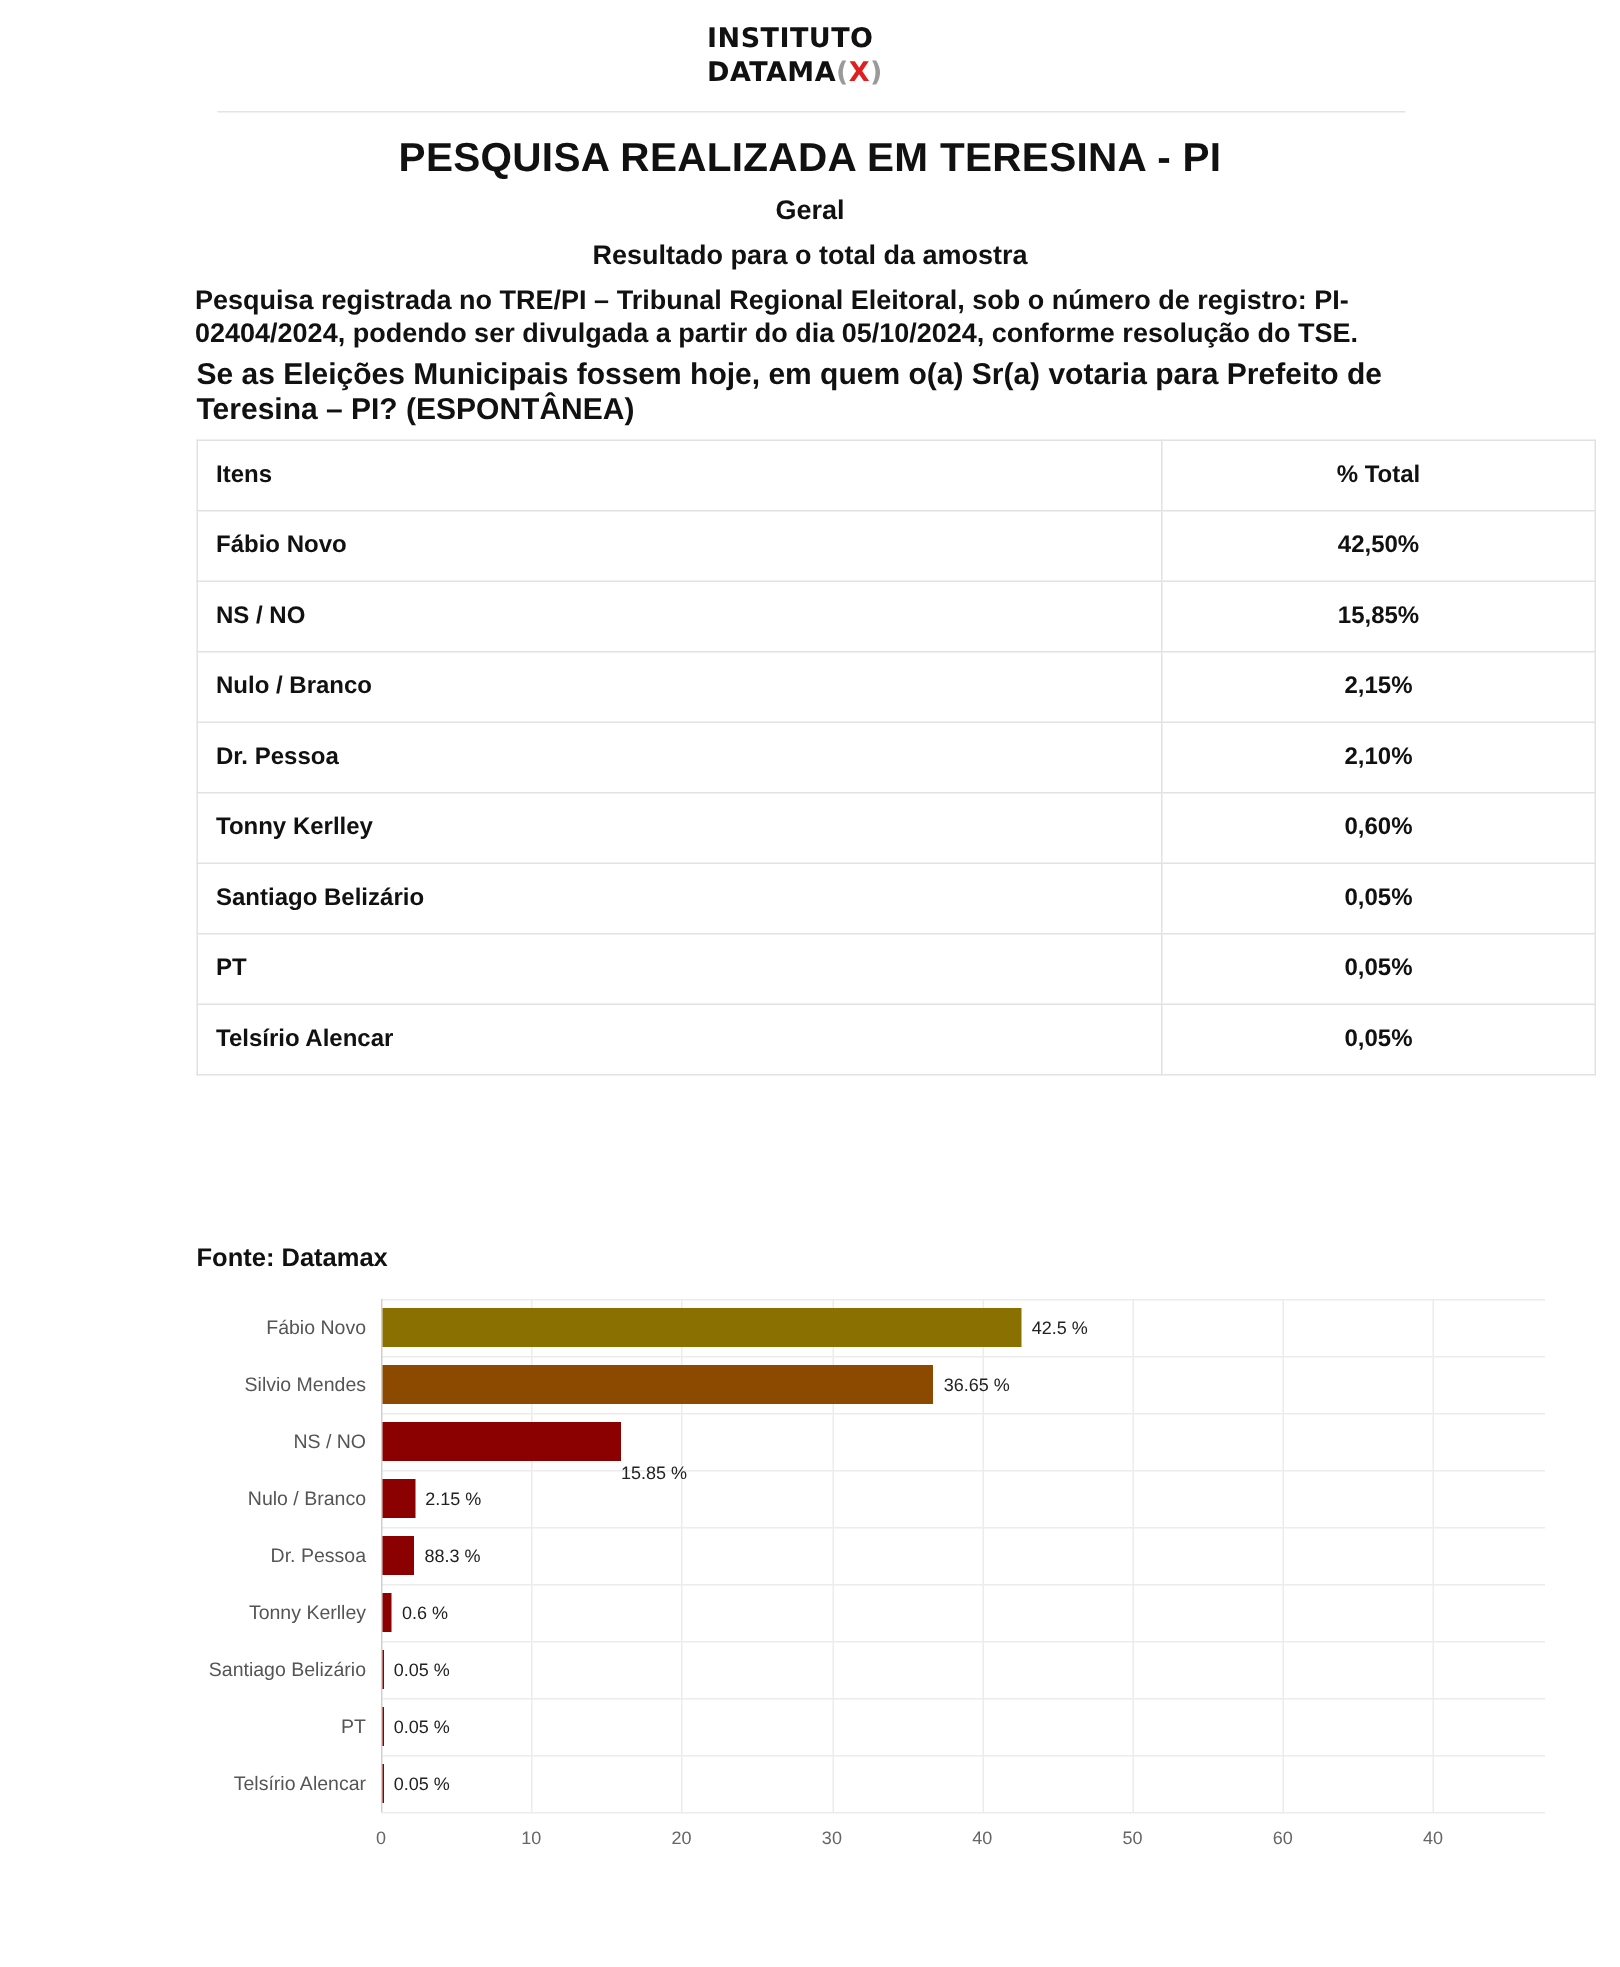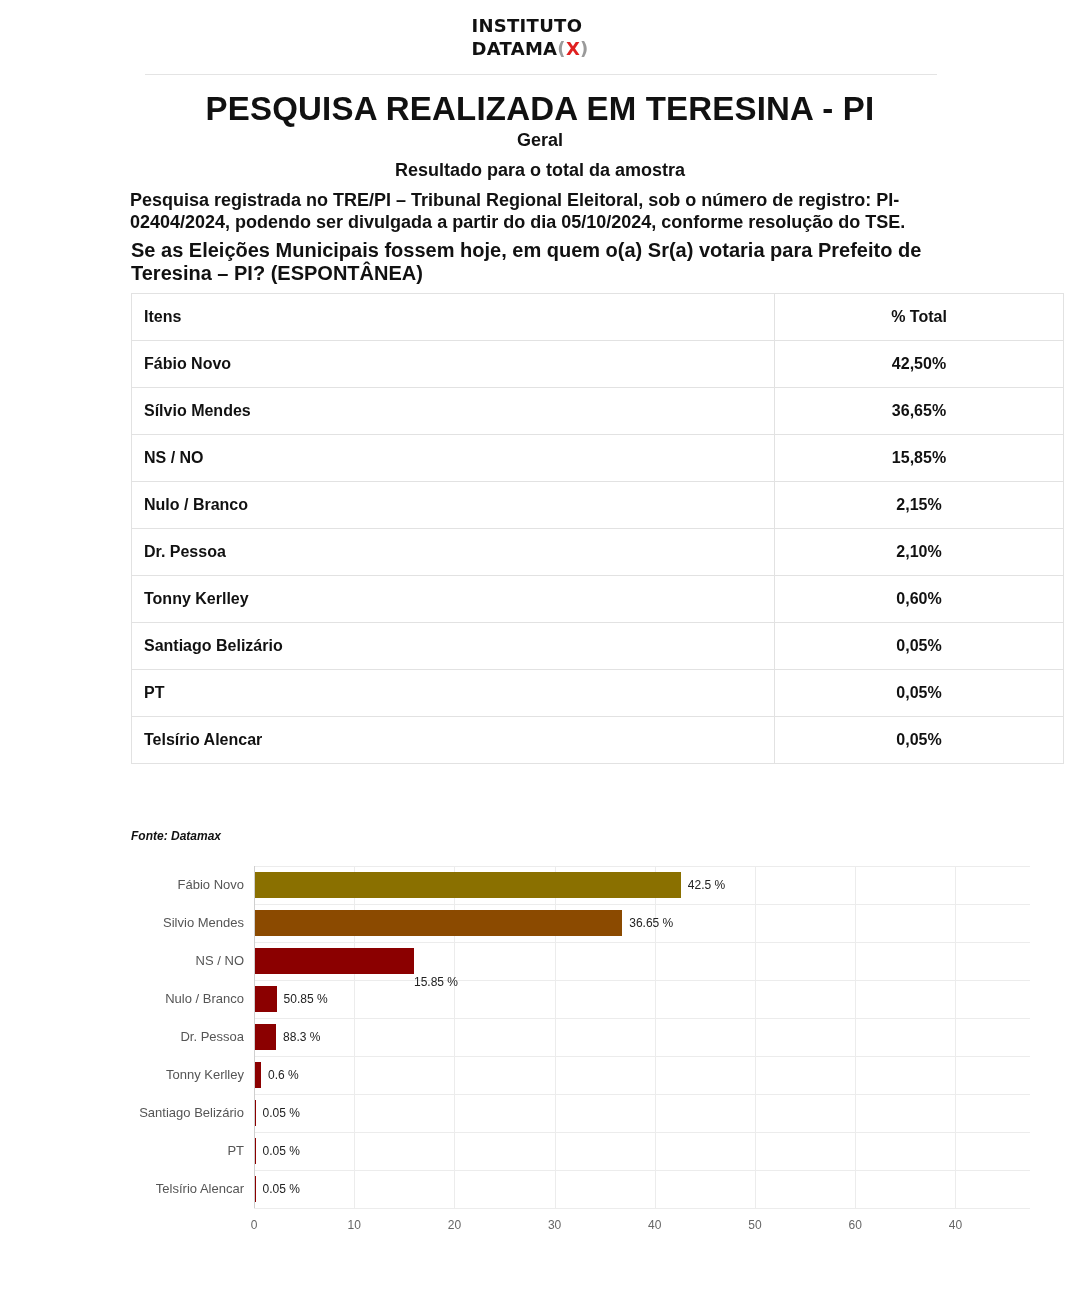--- a/index.html
+++ b/index.html
@@ -3,30 +3,30 @@
 <meta charset="utf-8">
 <style>
   html, body { margin:0; padding:0; background:#ffffff; }
   body { width:1080px; height:1311px; position:relative; font-family:"Liberation Sans", sans-serif; color:#111; overflow:hidden; }
   .logo { position:absolute; top:14px; left:0; width:1080px; text-align:center; }
   .logo .l1, .logo .l2 { font-family:"DejaVu Sans", sans-serif; font-weight:bold; font-size:18px; line-height:23px; letter-spacing:0.3px; color:#111; display:inline-block; text-align:left; }
   .logo-wrap { display:inline-block; text-align:left; margin-left:-20px; }
   .paren { color:#9a9a9a; }
   .xmark { color:#e02020; }
   .hr { position:absolute; top:74px; left:145px; width:792px; height:1px; background:#e4e4e4; }
-  .title { position:absolute; top:90px; left:0; width:1080px; text-align:center; font-weight:bold; font-size:33px; letter-spacing:0.2px; }
+  .title { position:absolute; top:90px; left:0; width:1080px; text-align:center; font-weight:bold; font-size:27px; letter-spacing:0.2px; }
   .sub1 { position:absolute; top:130px; left:0; width:1080px; text-align:center; font-weight:bold; font-size:18px; }
   .sub2 { position:absolute; top:160px; left:0; width:1080px; text-align:center; font-weight:bold; font-size:18px; }
   .reg { position:absolute; top:189px; left:130px; width:820px; text-align:left; font-weight:bold; font-size:18px; line-height:22px; }
   .question { position:absolute; top:239px; left:131px; width:820px; font-weight:bold; font-size:20px; line-height:23px; }
   table.results { position:absolute; top:293px; left:131px; width:933px; border-collapse:collapse; font-size:16px; font-weight:bold; }
   table.results td, table.results th { border:1px solid #e2e2e2; height:46px; padding:0 12px; }
   table.results th { font-weight:bold; text-align:left; }
   table.results td.pct, table.results th.pct { text-align:center; width:264px; }
-  .fonte { position:absolute; top:829px; left:131px; font-weight:bold; font-size:12px;font-style:italic; }
+  .fonte { position:absolute; top:829px; left:131px; font-weight:bold; font-size:17px; }
   .chart { position:absolute; top:866px; left:130px; width:900px; height:380px; }
   .grid-h { position:absolute; left:124px; right:0; height:1px; background:#ececec; }
   .grid-v { position:absolute; top:0; width:1px; height:342px; background:#ececec; }
   .axis-y { position:absolute; left:124px; top:0; width:1px; height:342px; background:#cfcfcf; }
   .ylabel { position:absolute; right:786px; font-size:13px; color:#555; text-align:right; white-space:nowrap; }
   .bar { position:absolute; left:125px; height:26px; }
   .val { position:absolute; font-size:12px; font-weight:normal; color:#222; white-space:nowrap; }
   .xtick { position:absolute; top:352px; font-size:12px; color:#666; transform:translateX(-50%); }
 </style>
 </head>
@@ -48,24 +48,20 @@
 
 <table class="results">
   <tbody>
       <tr>
     <th>Itens</th>
     <th class="pct">% Total</th>
   </tr>
   <tr>
         <td>Fábio Novo</td>
         <td class="pct">42,50%</td>
-      </tr>
-  <tr>
-        <td>Sílvio Mendes</td>
-        <td class="pct">36,65%</td>
       </tr>
   <tr>
         <td>NS / NO</td>
         <td class="pct">15,85%</td>
       </tr>
   <tr>
         <td>Nulo / Branco</td>
         <td class="pct">2,15%</td>
       </tr>
   <tr>
@@ -124,21 +120,21 @@
     <div class="bar" style="top: 6px; width: 425.85px; background: rgb(138, 112, 0);"></div>
     <div class="val" style="top: 12px; left: 557.85px;">42.5 %</div>
     <div class="ylabel" style="top: 49px;">Silvio Mendes</div>
     <div class="bar" style="top: 44px; width: 367.233px; background: rgb(139, 74, 0);"></div>
     <div class="val" style="top: 50px; left: 499.233px;">36.65 %</div>
     <div class="ylabel" style="top: 87px;">NS / NO</div>
     <div class="bar" style="top: 82px; width: 158.817px; background: rgb(139, 0, 0);"></div>
     <div class="val" style="top: 88px; left: 284px; margin-top: 21px;">15.85 %</div>
     <div class="ylabel" style="top: 125px;">Nulo / Branco</div>
     <div class="bar" style="top: 120px; width: 21.543px; background: rgb(139, 0, 0);"></div>
-    <div class="val" style="top: 126px; left: 153.543px;">50.85 %</div>
+    <div class="val" style="top: 126px; left: 153.543px;">2.15 %</div>
     <div class="ylabel" style="top: 163px;">Dr. Pessoa</div>
     <div class="bar" style="top: 158px; width: 21.042px; background: rgb(139, 0, 0);"></div>
     <div class="val" style="top: 164px; left: 153.042px;">88.3 %</div>
     <div class="ylabel" style="top: 201px;">Tonny Kerlley</div>
     <div class="bar" style="top: 196px; width: 6.012px; background: rgb(139, 0, 0);"></div>
     <div class="val" style="top: 202px; left: 138.012px;">0.6 %</div>
     <div class="ylabel" style="top: 239px;">Santiago Belizário</div>
     <div class="bar" style="top: 234px; width: 0.501px; background: rgb(139, 0, 0);"></div>
     <div class="val" style="top: 240px; left: 132.501px;">0.05 %</div>
     <div class="ylabel" style="top: 277px;">PT</div>

